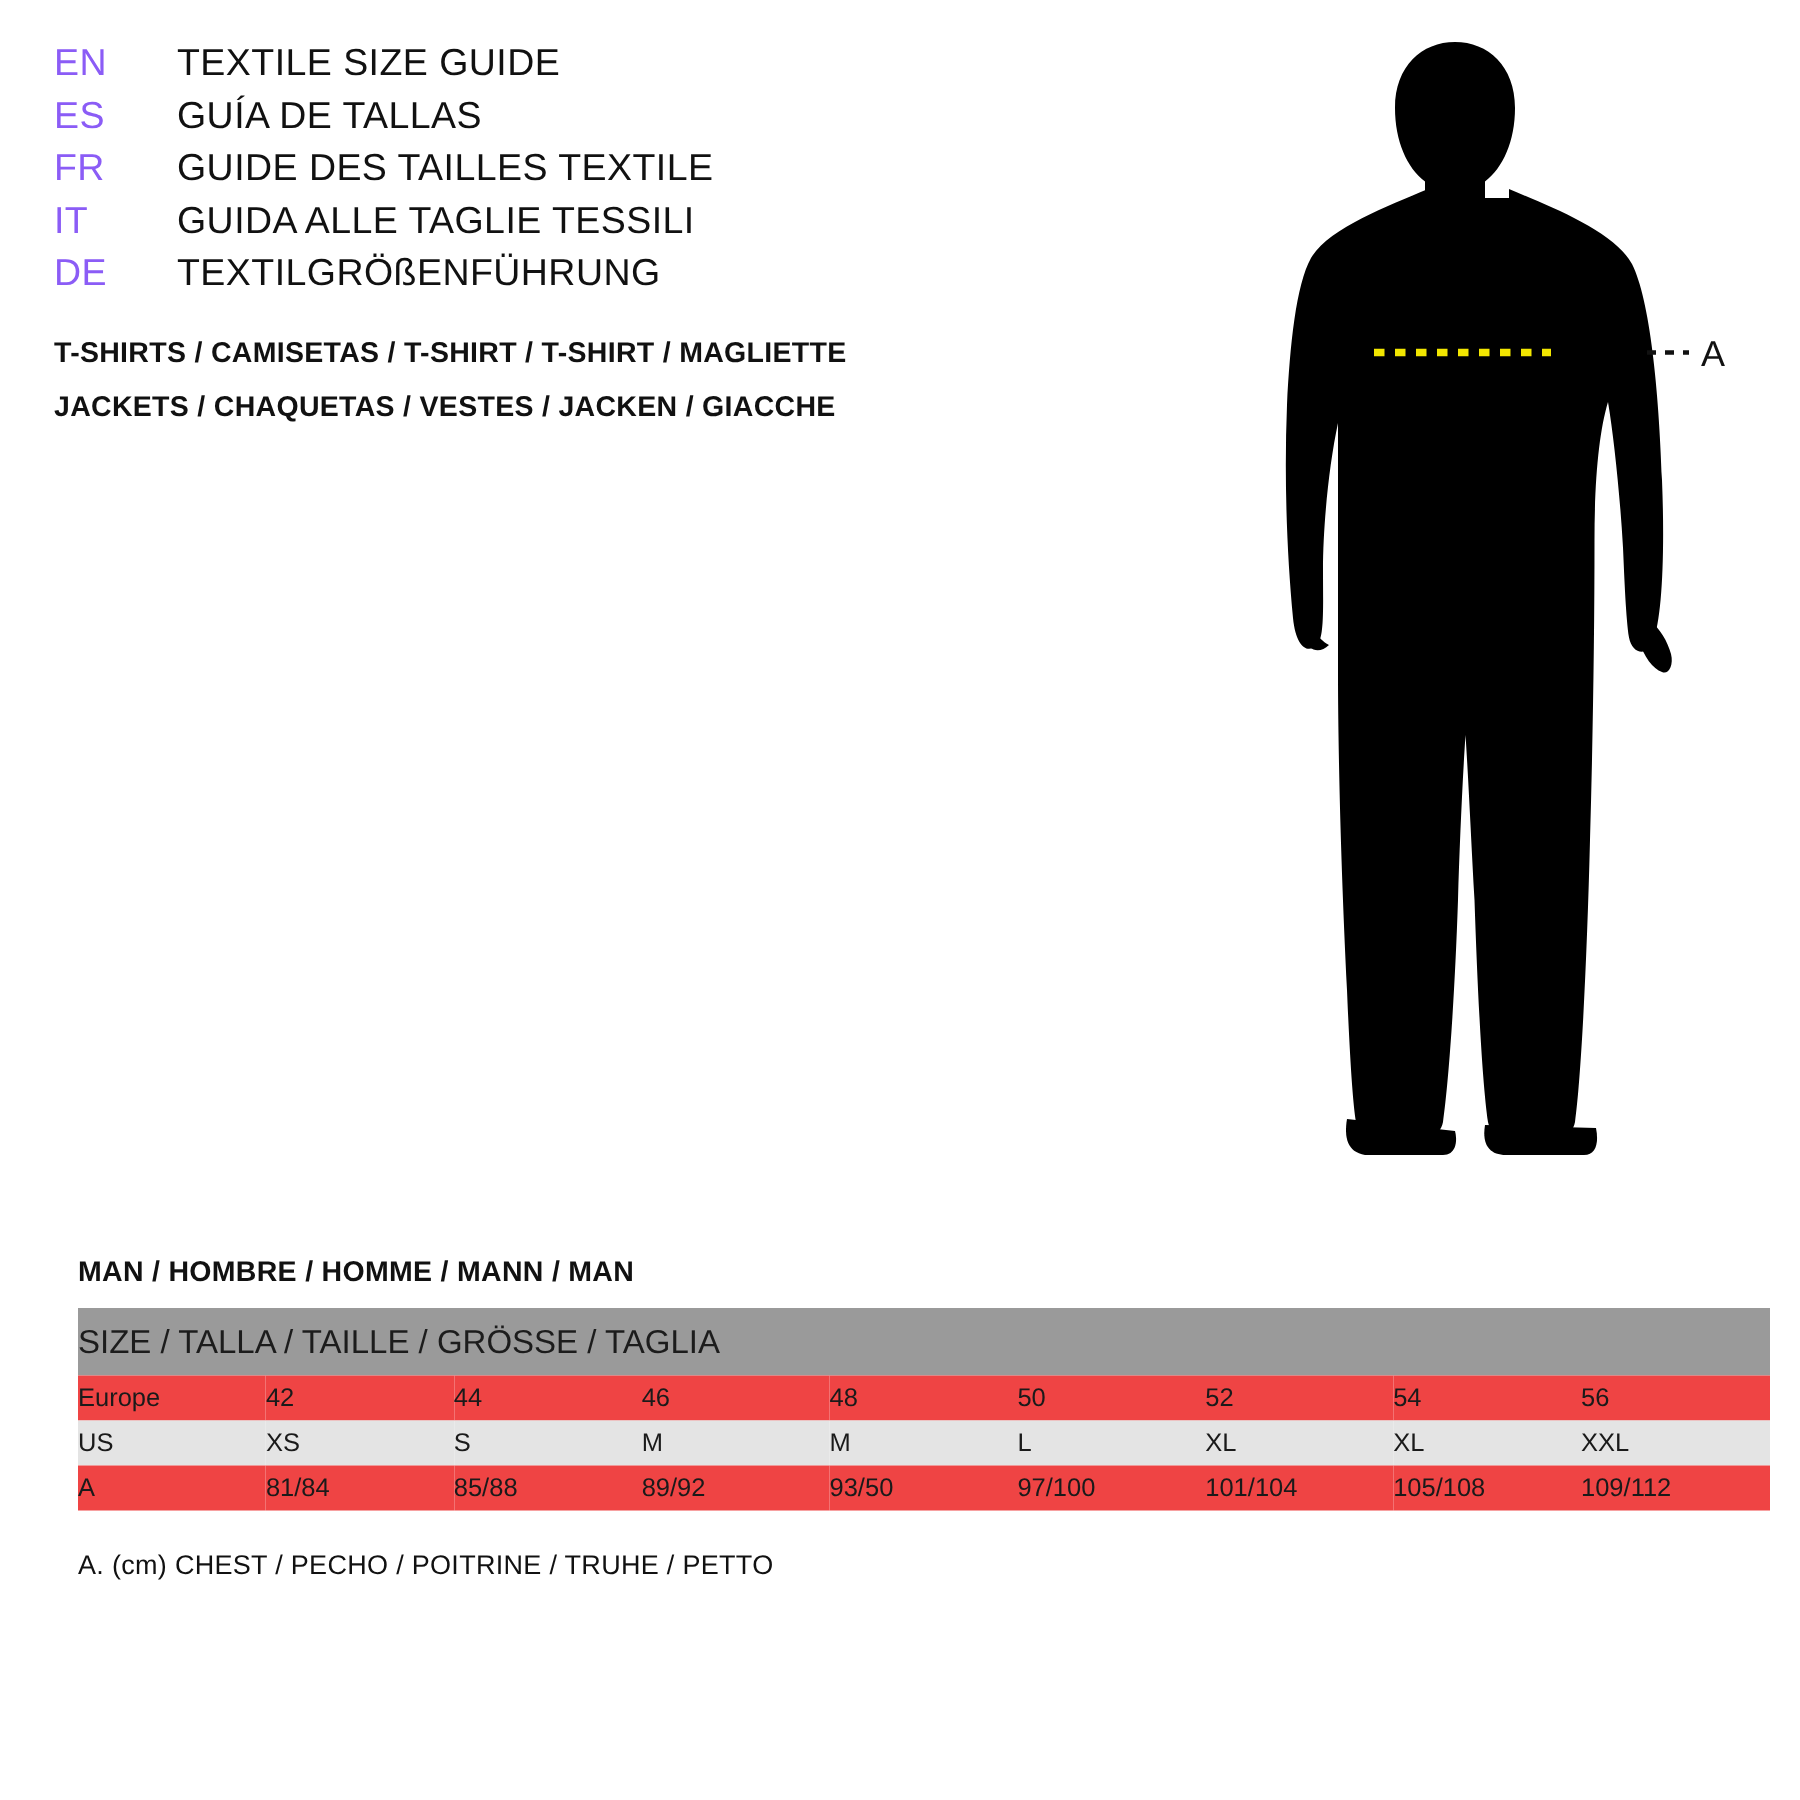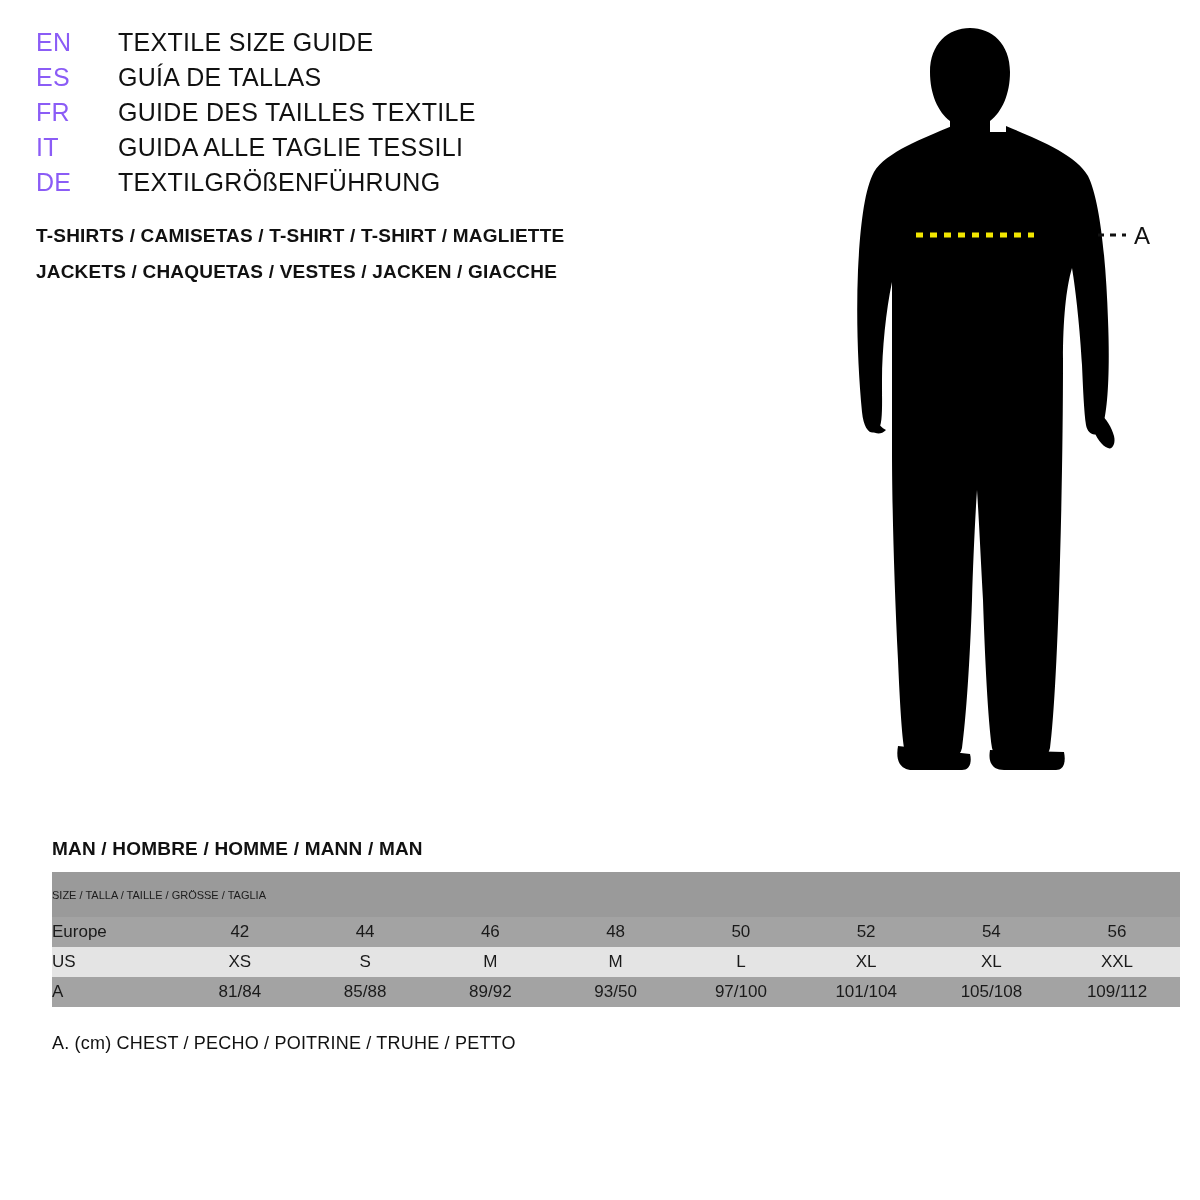--- a/index.html
+++ b/index.html
@@ -97,34 +97,34 @@
     height: 30px;
     padding: 0;
     vertical-align: middle;
   }
   td.label-cell {
     text-align: left;
     padding-left: 6px;
     width: 168px;
   }
   td.val-cell {
-    text-align: center;
+    text-align: left;
     width: 120px;
   }
   tr.header-row td {
     background: #9a9a9a;
-    font-size: 11px;
+    font-size: 22px;
     color: #1c1c1c;
     height: 45px;
   }
   tr.shade td {
     background: #e4e4e4;
   }
   tr.plain td {
-    background: #a3a3a3;
+    background: #ef4444;
   }
   .table-footnote {
     margin-top: 26px;
     font-size: 18px;
     color: #111;
     letter-spacing: 0.2px;
   }
 </style>
 </head>
 <body>

